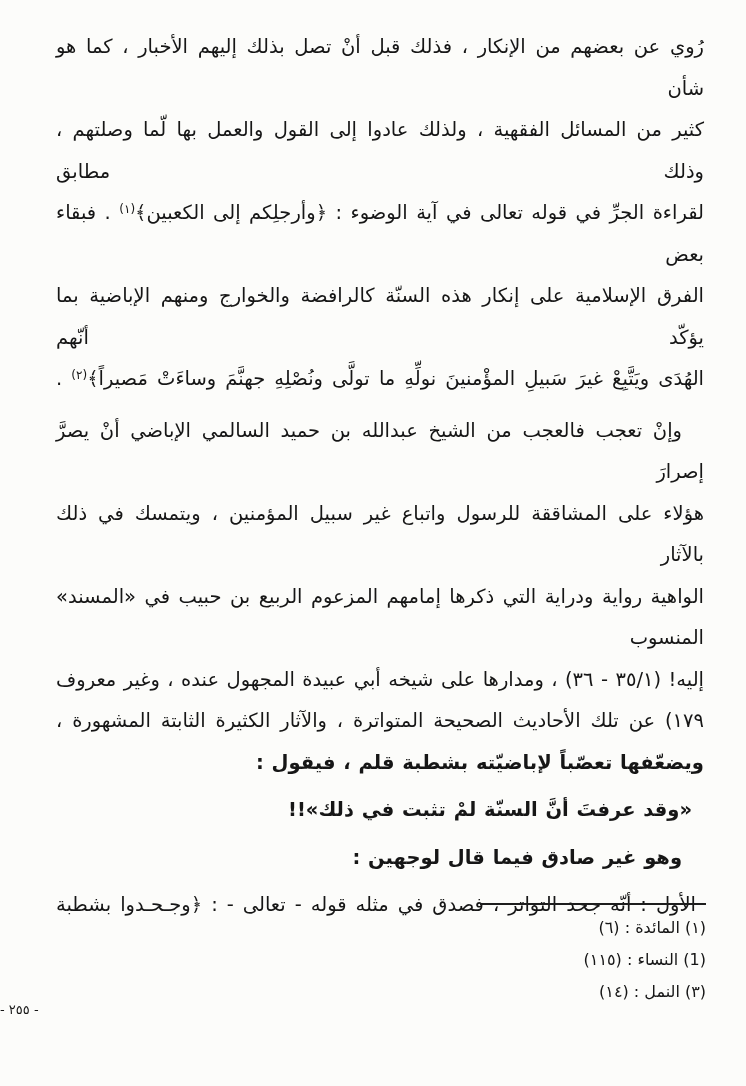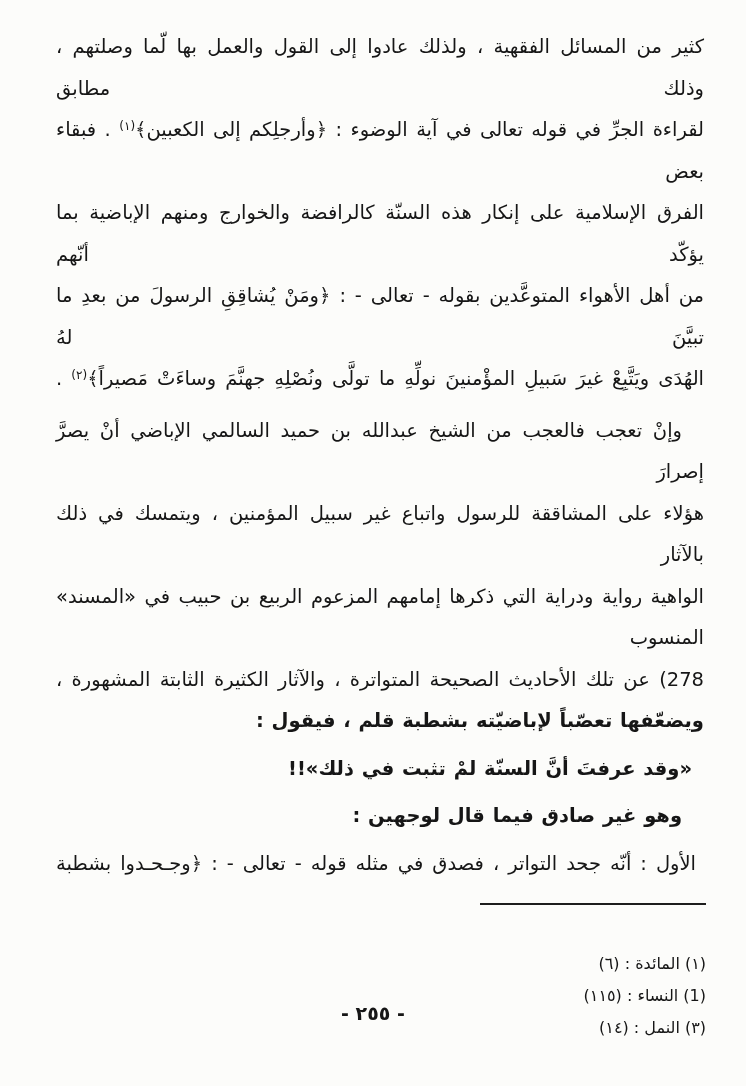--- a/index.html
+++ b/index.html
@@ -36,47 +36,48 @@
     line-height:0;
   }
   .frule{
     position:absolute;
     top:903px;right:40px;
     width:226px;height:2px;
     background:#1d1d1d;
   }
   .fns{
     position:absolute;
-    top:948px;right:40px;
+    top:912px;right:40px;
     direction:rtl;text-align:right;
     font-size:16px;line-height:32px;
   }
   .pagenum{
     position:absolute;
     top:1002px;left:0;width:100%;
-    text-align:center;
+    text-align:left;
     direction:rtl;
-    font-size:19px;font-weight:bold;
+    font-size:13px;font-weight:normal;
   }
 </style>
 </head>
 <body>
 
 <div class="page">
 
   <div class="text">
+    <div class="line">رُوي عن بعضهم من الإنكار ، فذلك قبل أنْ تصل بذلك إليهم الأخبار ، كما هو شأن</div>
     <div class="line">كثير من المسائل الفقهية ، ولذلك عادوا إلى القول والعمل بها لّما وصلتهم ، وذلك مطابق</div>
     <div class="line"><span>لقراءة الجرِّ في قوله تعالى في آية الوضوء : </span><span class="b">﴿وأرجلِكم إلى الكعبين﴾</span><span class="fm">(١)</span><span> . فبقاء بعض</span></div>
     <div class="line">الفرق الإسلامية على إنكار هذه السنّة كالرافضة والخوارج ومنهم الإباضية بما يؤكّد أنّهم</div>
-    <div class="line"><span>من أهل الأهواء المتوعَّدين بقوله - تعالى - : </span><span class="b">﴿ومَنْ يُشاقِقِ الرسولَ من بعدِ ما تبيَّنَ لهُ</span></div>
     <div class="line"><span class="b">الهُدَى ويَتَّبِعْ غيرَ سَبيلِ المؤْمنينَ نولِّهِ ما تولَّى ونُصْلِهِ جهنَّمَ وساءَتْ مَصيراً﴾</span><span class="fm">(٢)</span><span> .</span></div>
     <div class="line p10 ind22">وإنْ تعجب فالعجب من الشيخ عبدالله بن حميد السالمي الإباضي أنْ يصرَّ إصرارَ</div>
     <div class="line">هؤلاء على المشاققة للرسول واتباع غير سبيل المؤمنين ، ويتمسك في ذلك بالآثار</div>
     <div class="line">الواهية رواية ودراية التي ذكرها إمامهم المزعوم الربيع بن حبيب في «المسند» المنسوب</div>
-    <div class="line">278) عن تلك الأحاديث الصحيحة المتواترة ، والآثار الكثيرة الثابتة المشهورة ،</div>
+    <div class="line">إليه! (٣٥/١ - ٣٦) ، ومدارها على شيخه أبي عبيدة المجهول عنده ، وغير معروف</div>
+    <div class="line">١٧٩) عن تلك الأحاديث الصحيحة المتواترة ، والآثار الكثيرة الثابتة المشهورة ،</div>
     <div class="line end">ويضعّفها تعصّباً لإباضيّته بشطبة قلم ، فيقول :</div>
     <div class="line end p6 ind12">«وقد عرفتَ أنَّ السنّة لمْ تثبت في ذلك»!!</div>
     <div class="line end p6 ind22">وهو غير صادق فيما قال لوجهين :</div>
     <div class="line p6 ind8"><span class="b">الأول</span><span> : أنّه جحد التواتر ، فصدق في مثله قوله - تعالى - : </span><span class="b">﴿وجـحـدوا بشطبة</span></div>
 
   </div>
 
   <div class="frule"></div>
 
   <div class="fns">

